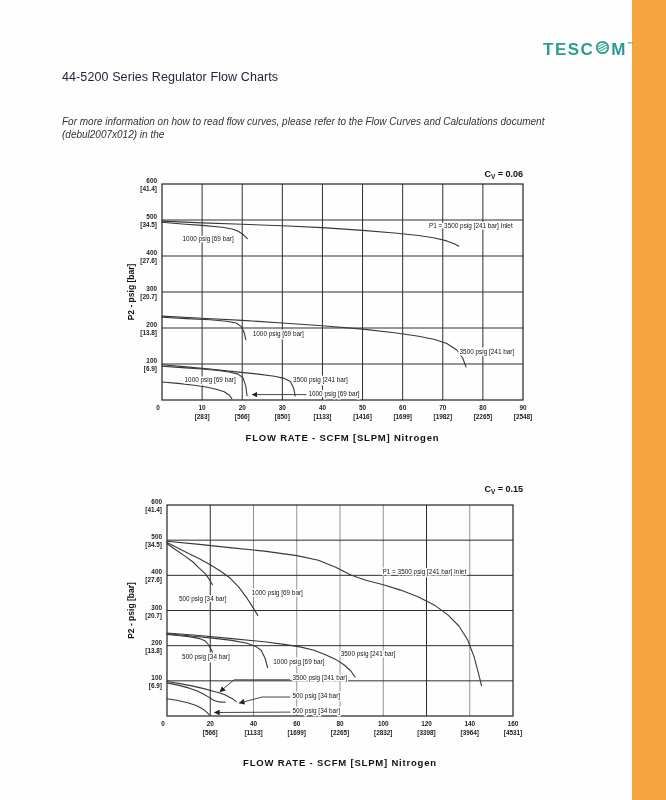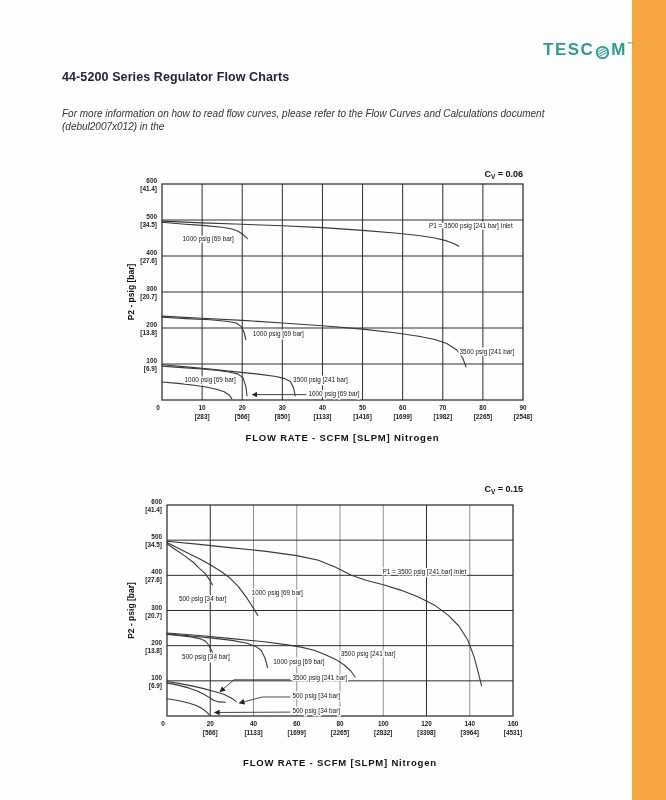--- a/index.html
+++ b/index.html
@@ -1,25 +1,25 @@
 <!DOCTYPE html>
 <html><head>
 <meta charset="utf-8">
 <style>
   html,body{margin:0;padding:0;background:#e8e8e8;}
   .page{position:relative;width:666px;height:800px;background:#fefefe;overflow:hidden;
         font-family:"Liberation Sans",sans-serif;}
   .stripe{position:absolute;top:0;right:0;width:34px;height:800px;}
-  .logo{position:absolute;left:543px;top:40px;display:flex;align-items:flex-end;
+  .logo{position:absolute;left:543px;top:40px;display:flex;align-items:flex-start;
         font-weight:bold;font-size:17px;letter-spacing:1.5px;}
   .logo svg{margin:0 1px;}
   .logo .tm{font-size:6px;letter-spacing:0;align-self:flex-start;margin-top:1px;}
-  .doc-title{position:absolute;left:62px;top:70px;font-size:12.5px;font-weight:bold;
+  .doc-title{position:absolute;left:62px;top:70px;font-size:12.5px;font-weight:normal;
         color:#20253a;letter-spacing:0.1px;}
-  .note{position:absolute;left:62px;top:108px;width:545px;font-style:italic;
+  .note{position:absolute;left:62px;top:116px;width:545px;font-style:italic;
         font-size:10px;line-height:12.5px;color:#32323a;}
   .chart{position:absolute;}
   #chart-1{left:98px;top:158px;}
   #chart-2{left:98px;top:473px;}
   svg text{font-family:"Liberation Sans",sans-serif;}
 </style>
 </head>
 <body>
 
 <div class="page">

